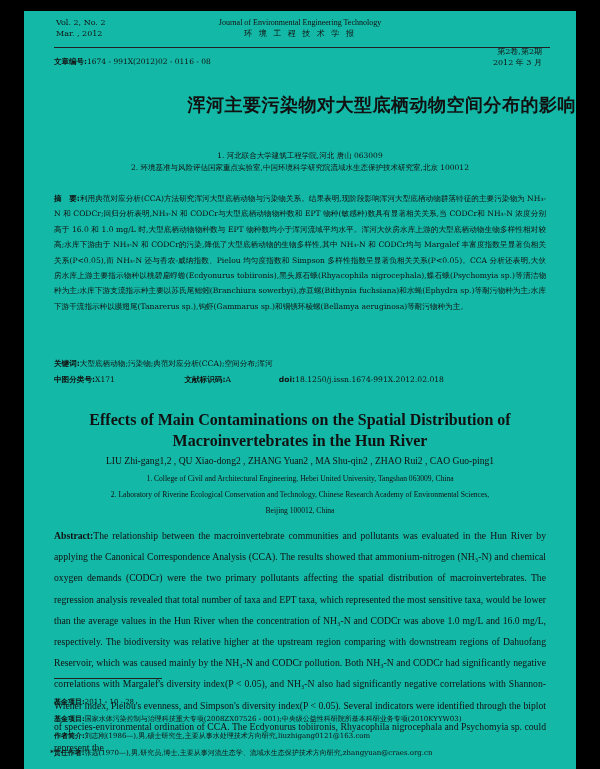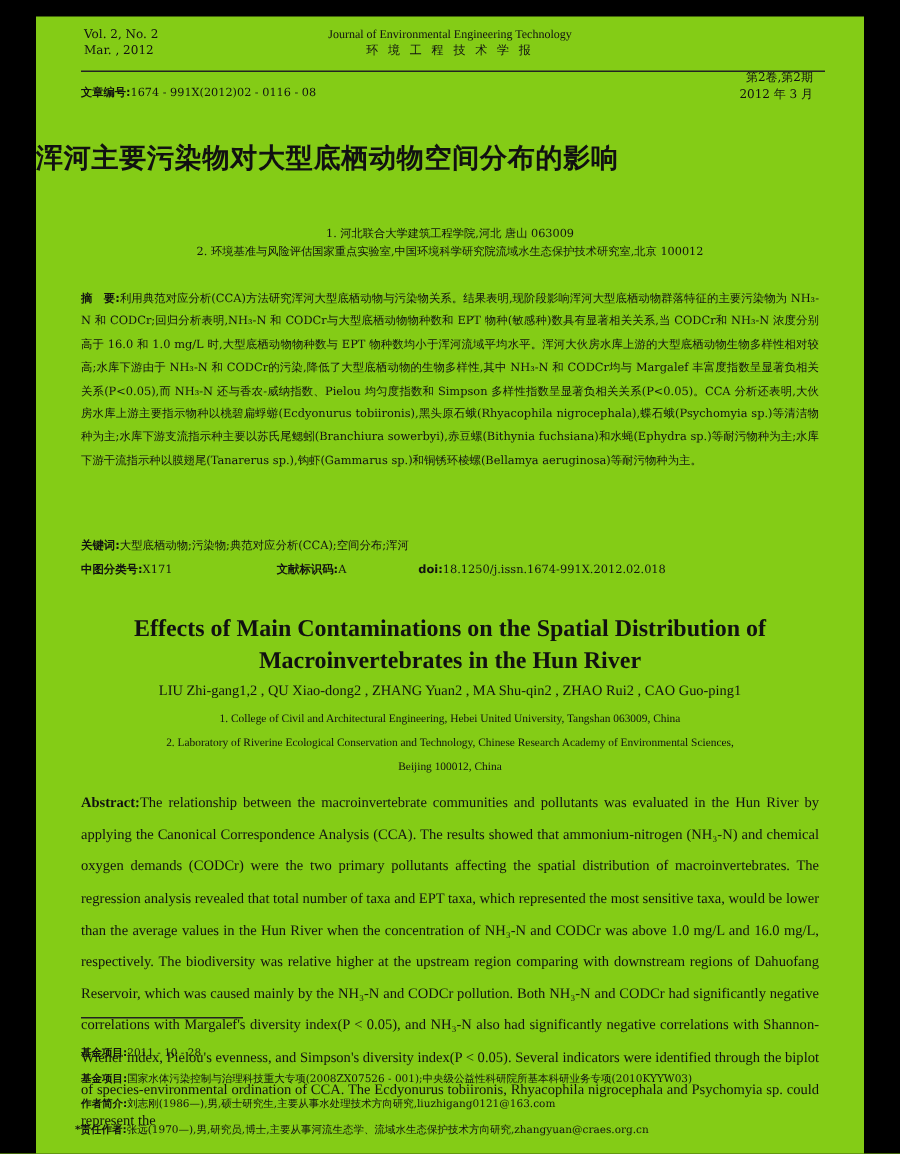--- a/index.html
+++ b/index.html
@@ -1,27 +1,27 @@
 <!DOCTYPE html>
 <html><head>
 <meta charset="utf-8">
 <style>
   html, body { margin:0; padding:0; }
   body { width:600px; height:769px; background:#000; position:relative; overflow:hidden;
          font-family:"DejaVu Serif", serif; color:#111; }
-  .page { position:absolute; left:24px; top:11px; width:552px; height:758px; background:#84cc16; overflow:hidden; }
+  .page { position:absolute; left:24px; top:11px; width:552px; height:758px; background:#14b8a6; overflow:hidden; }
   .abs { position:absolute; white-space:nowrap; }
   .hdr { font-size:8px; line-height:11px; }
   .hdr-left { left:32px; top:6px; }
   .hdr-center { left:0; width:552px; top:6px; text-align:center; }
   .hdr-right { right:34px; top:6px; text-align:right;margin-top:29px; }
   .hdr-rule { position:absolute; left:30px; width:496px; top:36px; height:1px; background:#222; }
   .artno { left:30px; top:46px; font-size:7.5px; }
   .artno b { font-family:"DejaVu Sans", sans-serif; }
-  .title-cn { left:0; width:552px; top:82px; text-align:left; font-family:"DejaVu Sans", sans-serif;
+  .title-cn { left:0; width:552px; top:82px; text-align:right; font-family:"DejaVu Sans", sans-serif;
               font-weight:bold; font-size:18px; letter-spacing:0.5px; }
   .authors-cn { left:0; width:552px; top:123px; text-align:center; font-size:9px; letter-spacing:1px; }
   .aff-cn { left:0; width:552px; text-align:center; font-size:7.5px; }
   .aff-cn1 { top:140px; } .aff-cn2 { top:152px; }
   .cn-abs { position:absolute; left:30px; width:492px; top:180px; font-size:7.6px; line-height:15.4px;
             text-align:justify; }
   .cn-abs .lbl { font-family:"DejaVu Sans", sans-serif; font-weight:bold; }
   .meta-row { position:absolute; left:30px; font-size:7.6px; }
   .meta-row .lbl { font-family:"DejaVu Sans", sans-serif; font-weight:bold; }
   .kw { top:348px; }

